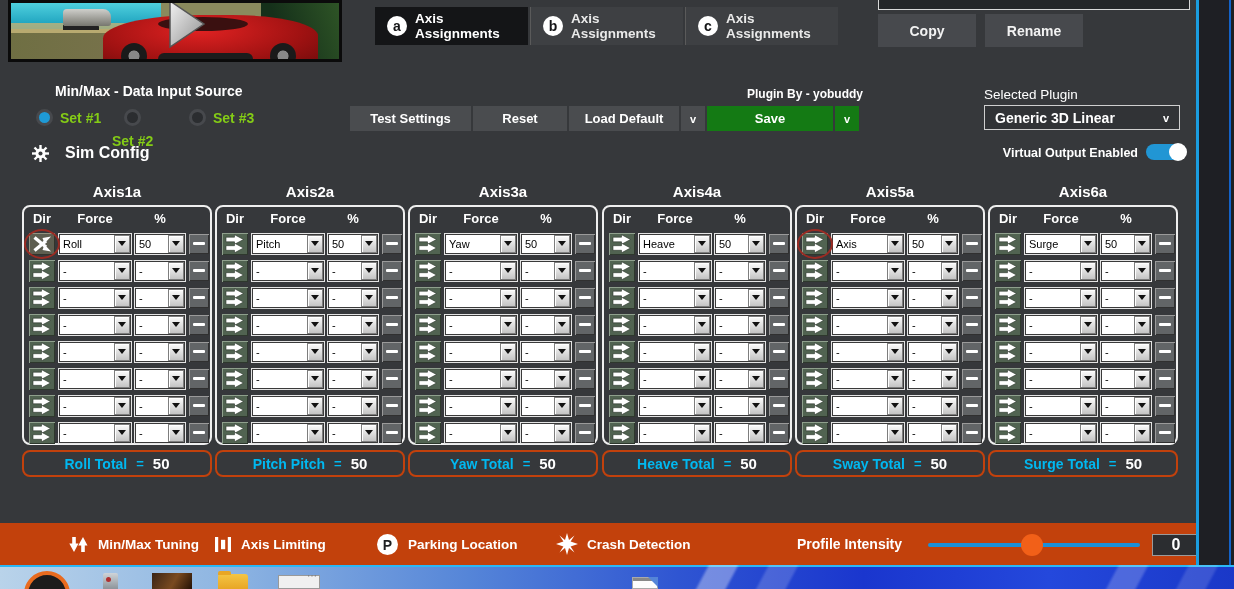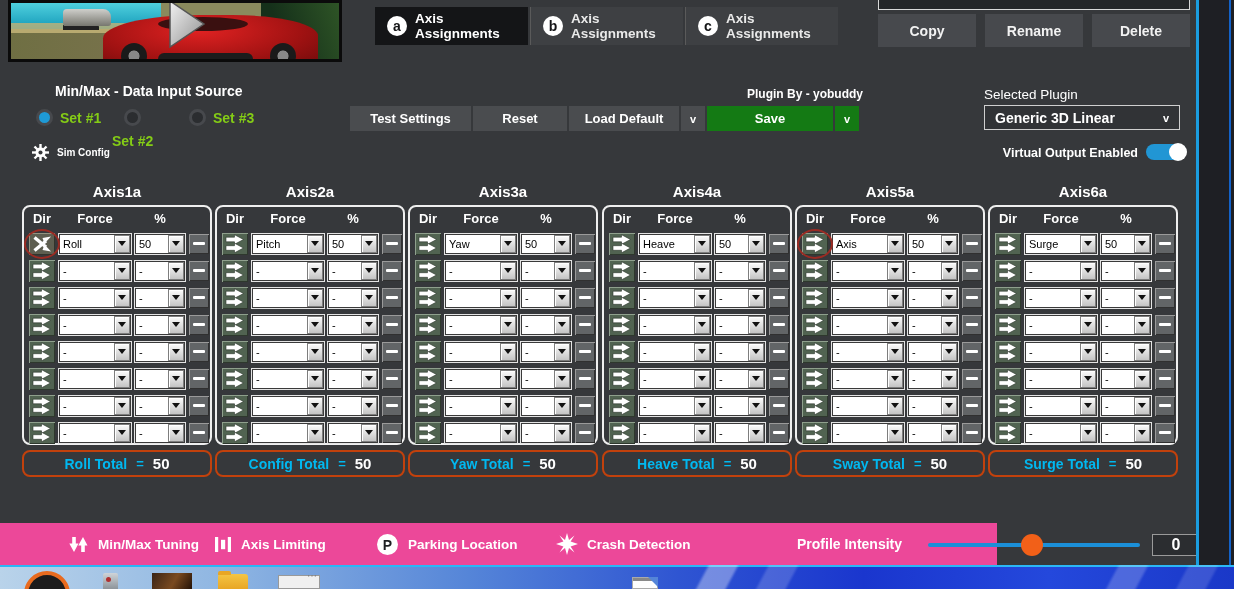--- a/index.html
+++ b/index.html
@@ -65,22 +65,22 @@
                color:#fff; font-weight:bold; font-size:14px; display:flex; align-items:center;
                justify-content:space-between; padding:0 10px; cursor:pointer; }
   #plugin-dd .vv { font-size:11px; }
   #vo-label { left:1000px; top:146px; width:138px; text-align:right; color:#fff; font-weight:bold; font-size:12.5px; }
   #vo-toggle { left:1146px; top:144px; width:40px; height:16px; border-radius:9px; background:#565860; cursor:pointer; }
   #vo-toggle.on { background:#2196d4; }
   #vo-toggle .knob { position:absolute; top:-1px; left:0; width:18px; height:18px; border-radius:50%; background:#fff; }
   #vo-toggle.on .knob { left:23px; }
 
   
-  #simcfg { left:32px; top:144px; display:flex; align-items:center; gap:8px; color:#fff;
-            font-weight:bold; font-size:10px; cursor:pointer;text-align:center; }
+  #simcfg { left:32px; top:144px; display:flex; align-items:center; gap:16px; color:#fff;
+            font-weight:bold; font-size:16px; cursor:pointer;text-align:center; }
 
   
   .axis-col { position:absolute; top:183px; width:190px; }
   .axis-title { text-align:center; color:#fff; font-weight:bold; font-size:15px; height:20px; }
   .axis-box { margin-top:2px; height:240px; border:2px solid #efefef; border-radius:8px; padding:2px 0 0 0; }
   .axis-head { display:flex; gap:4px; padding:2px 0 0 5px; color:#fff; font-weight:bold; font-size:13px; height:21px; }
   .axis-head .h-dir { width:26px; text-align:center; }
   .axis-head .h-force { width:72px; text-align:center; }
   .axis-head .h-pct { width:50px; text-align:center; }
   .axis-row { display:flex; gap:4px; padding:0 5px; align-items:center; height:27px; }
@@ -102,21 +102,21 @@
                box-shadow:inset 1px 1px 0 #9a9a9a, inset -1px -1px 0 #303030;
                display:flex; align-items:center; justify-content:center; }
   .minus-bar { width:12px; height:3.5px; background:#fff; border-radius:1px; }
   .axis-total { margin-top:5px; height:27px; border:2px solid #c2410c; border-radius:8px;
                 display:flex; align-items:center; justify-content:center; gap:9px; }
   .total-label { color:#00b8f0; font-weight:bold; font-size:14px; }
   .total-eq { color:#00b8f0; font-weight:bold; font-size:13px; }
   .total-val { color:#fff; font-weight:bold; font-size:15px; }
 
   
-  #footer { left:0; top:523px; width:997px; height:42px; background:#ec4899;text-align:center; }
+  #footer { left:0; top:523px; width:1196px; height:42px; background:#c2410c;text-align:center; }
   .f-item { position:absolute; top:0; height:42px; display:flex; align-items:center; gap:9px;
             color:#fff; font-weight:bold; font-size:13.5px; cursor:pointer; }
   #pi-label { position:absolute; left:797px; top:13px; color:#fff; font-weight:bold; font-size:14px; }
   #pi-track { position:absolute; left:928px; top:20px; width:212px; height:4px; background:#1b8fd8; border-radius:2px; cursor:pointer; }
   #pi-thumb { position:absolute; top:-9px; width:22px; height:22px; border-radius:50%; background:#f26018; margin-left:-11px; cursor:grab; }
   #pi-value { position:absolute; left:1152px; top:11px; width:48px; height:22px; background:#2b2d30;
               border:1px solid #9a9a9a; color:#fff; font-weight:bold; font-size:16px;
               display:flex; align-items:center; justify-content:center; }
 
   
@@ -177,21 +177,20 @@
       <span>Axis Assignments</span>
     </div>
     <div class="tab abs" style="left:685px;">
       <span class="tab-badge">c</span>
       <span>Axis Assignments</span>
     </div>
 
     <div id="listbox-sliver" class="abs"></div>
     <button class="pbtn abs" style="left:878px;">Copy</button>
     <button class="pbtn abs" style="left:985px;">Rename</button>
-    <button class="pbtn abs" style="left:1092px;">Delete</button>
 
     <div id="mm-title" class="abs">Min/Max - Data Input Source</div>
     <div class="radio-row abs" style="left:36px;">
       <span class="radio checked"></span>
       <span>Set #1</span>
     </div>
     <div class="radio-row abs" style="left:112px;flex-direction:column;">
       <span class="radio"></span>
       <span>Set #2</span>
     </div>
@@ -688,21 +687,21 @@
                 <span class="dd-btn">
                   <span class="dd-tri"></span>
                 </span>
               </div>
               <button class="minus-btn">
                 <span class="minus-bar"></span>
               </button>
             </div>
           </div>
           <div class="axis-total">
-            <span class="total-label">Config Total</span>
+            <span class="total-label">Pitch Pitch</span>
             <span class="total-eq">=</span>
             <span class="total-val">50</span>
           </div>
         </div>
         <div class="axis-col" style="left: 408px;">
           <div class="axis-title">Axis3a</div>
           <div class="axis-box">
             <div class="axis-head">
               <span class="h-dir">Dir</span>
               <span class="h-force">Force</span>

